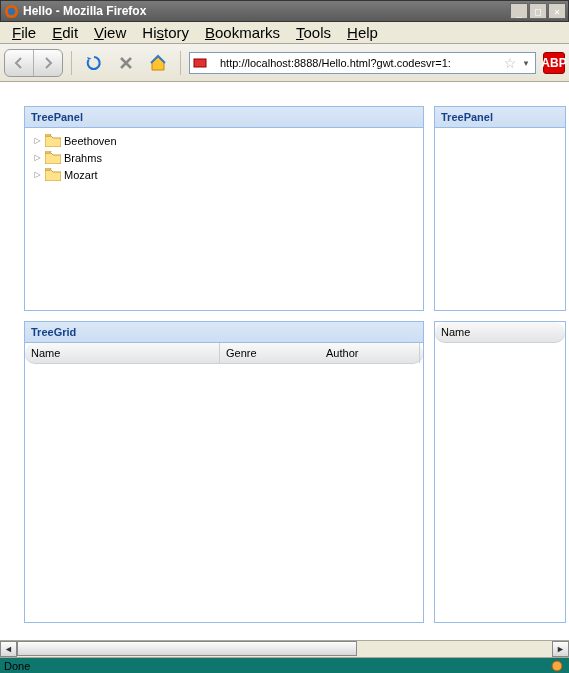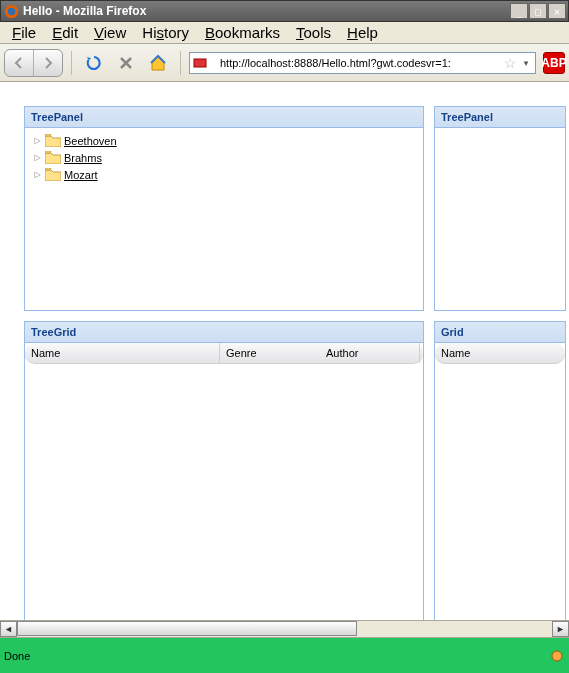--- a/index.html
+++ b/index.html
@@ -147,21 +147,21 @@
   padding: 2px 4px;
   gap: 3px;
   cursor: pointer;
 }
 .expander {
   width: 9px; height: 9px;
   display:flex; align-items:center; justify-content:center;
   font-size: 8px; color: #888;
 }
 .folder-icon-svg { width: 16px; height: 13px; }
-.tree-label { color: #000; text-decoration: underline; }
+.tree-label { color: #000; }
 .grid-headers {
   display: flex;
   background: linear-gradient(to bottom, #f9f9f9 0%, #e3e4e6 100%);
   border-bottom: 1px solid #d0d0d0;
   border-radius: 10px;
 }
 .grid-hdr {
   padding: 4px 6px;
   border-right: 1px solid #d0d0d0;
   font-size: 11px;
@@ -184,22 +184,22 @@
 }
 .scroll-track { flex:1; background:#ece9d8; position:relative; }
 .scroll-thumb {
   position:absolute; left:0; top:0;
   width: 340px; height:15px;
   background: linear-gradient(to bottom,#fdfdfd,#d8d8d8);
   border:1px solid #888;
   cursor:pointer;
 }
 .statusbar {
-  height: 36px;
-  background: #22c55e;
+  height: 16px;
+  background: #0f766e;
   border-top: 1px solid #aca899;
   display: flex;
   align-items: center;
   padding: 0 4px;
   font-size: 11px;
 }
 .status-text { flex: 1; }
 .status-icon { width: 16px; height:16px; display:flex; align-items:center; justify-content:center; }
 </style>
 </head>
@@ -319,21 +319,20 @@
       <div class="panel-body nopad">
         <div class="grid-headers">
           <div class="grid-hdr" style="width:195px">Name</div>
           <div class="grid-hdr" style="width:100px;border-right:none">Genre</div>
           <div class="grid-hdr" style="width:100px">Author</div>
         </div>
       </div>
     </div>
 
     <div class="panel">
-      <div class="panel-header">Grid</div>
       <div class="panel-body nopad">
         <div class="grid-headers">
           <div class="grid-hdr" style="width:130px;border-right:none">Name</div>
         </div>
       </div>
     </div>
 
   </div>
 </div>
 

